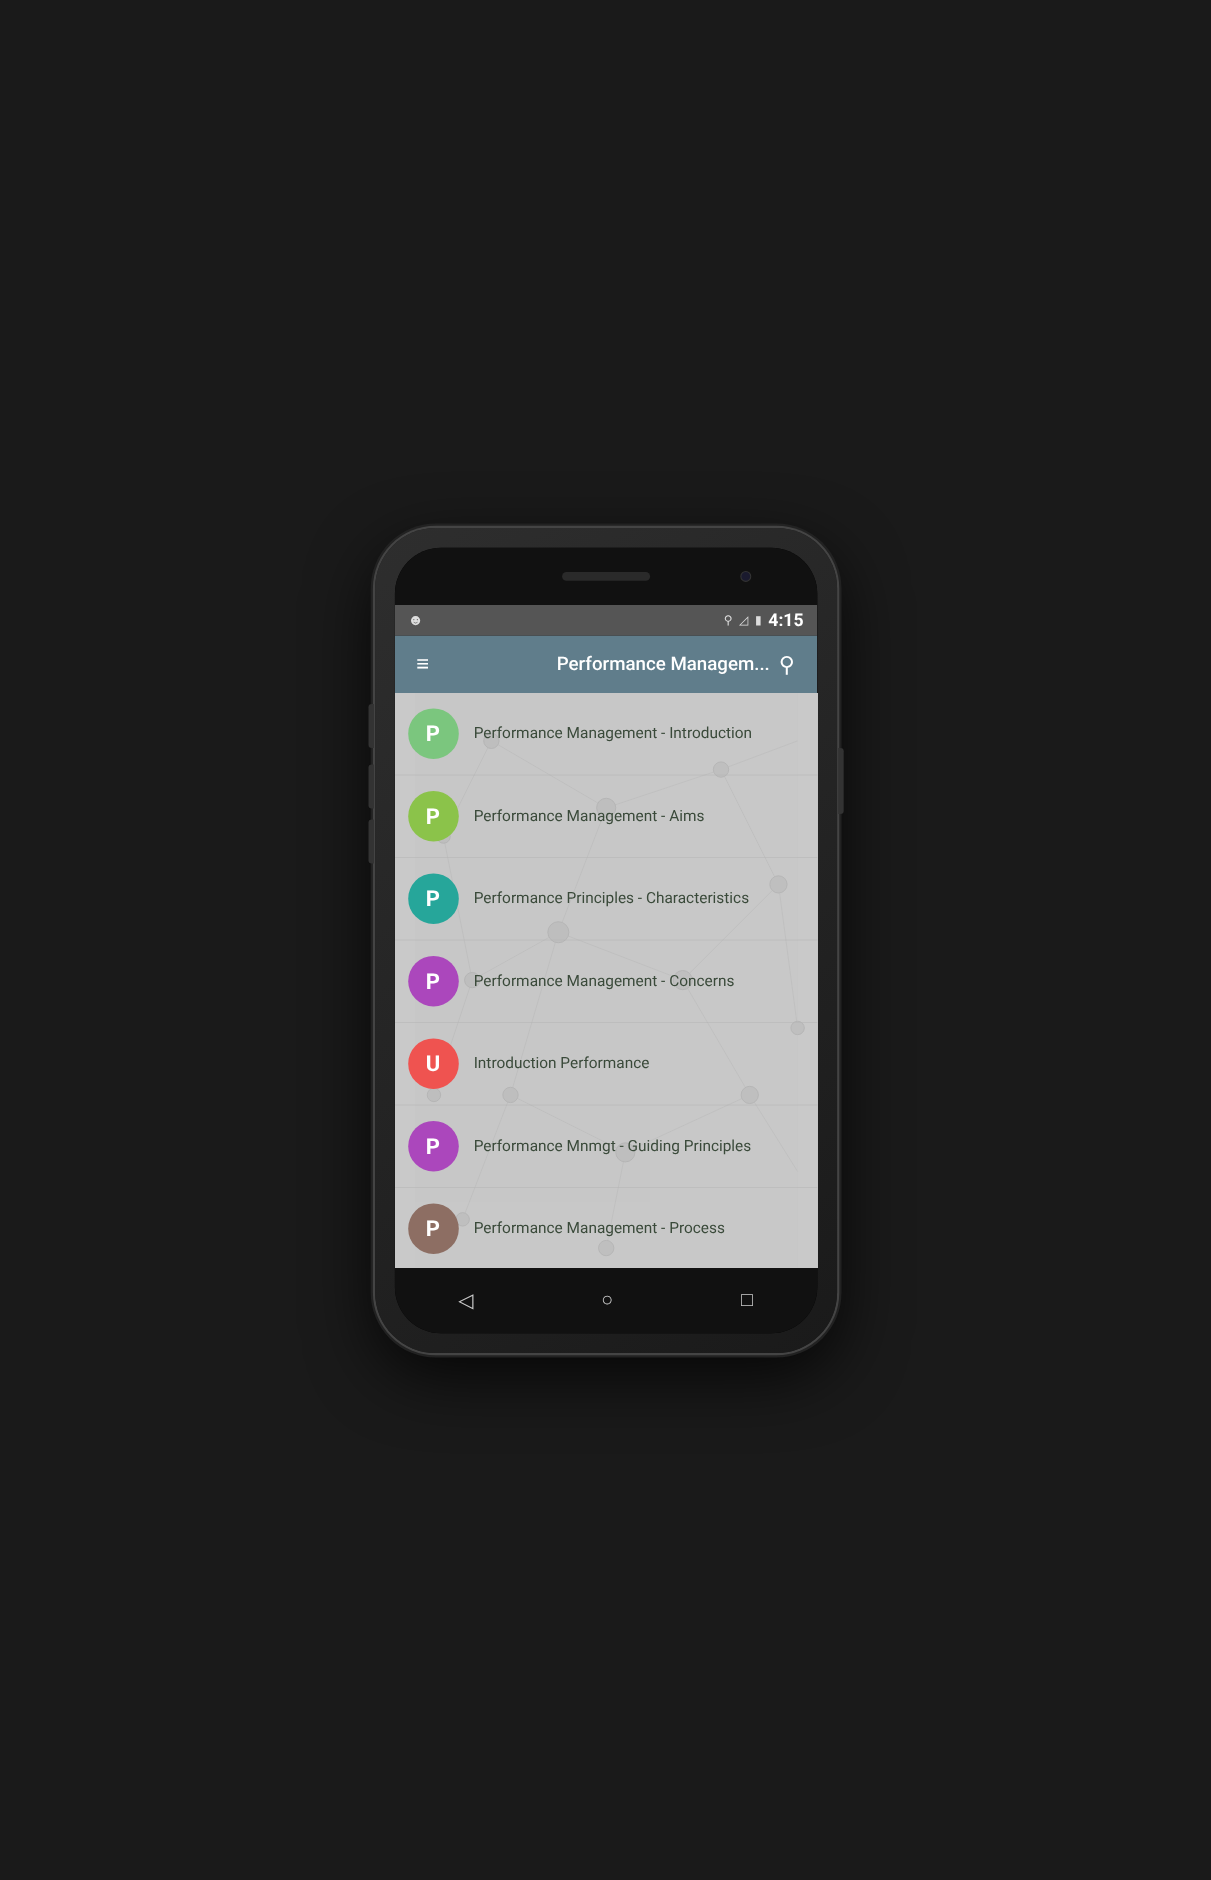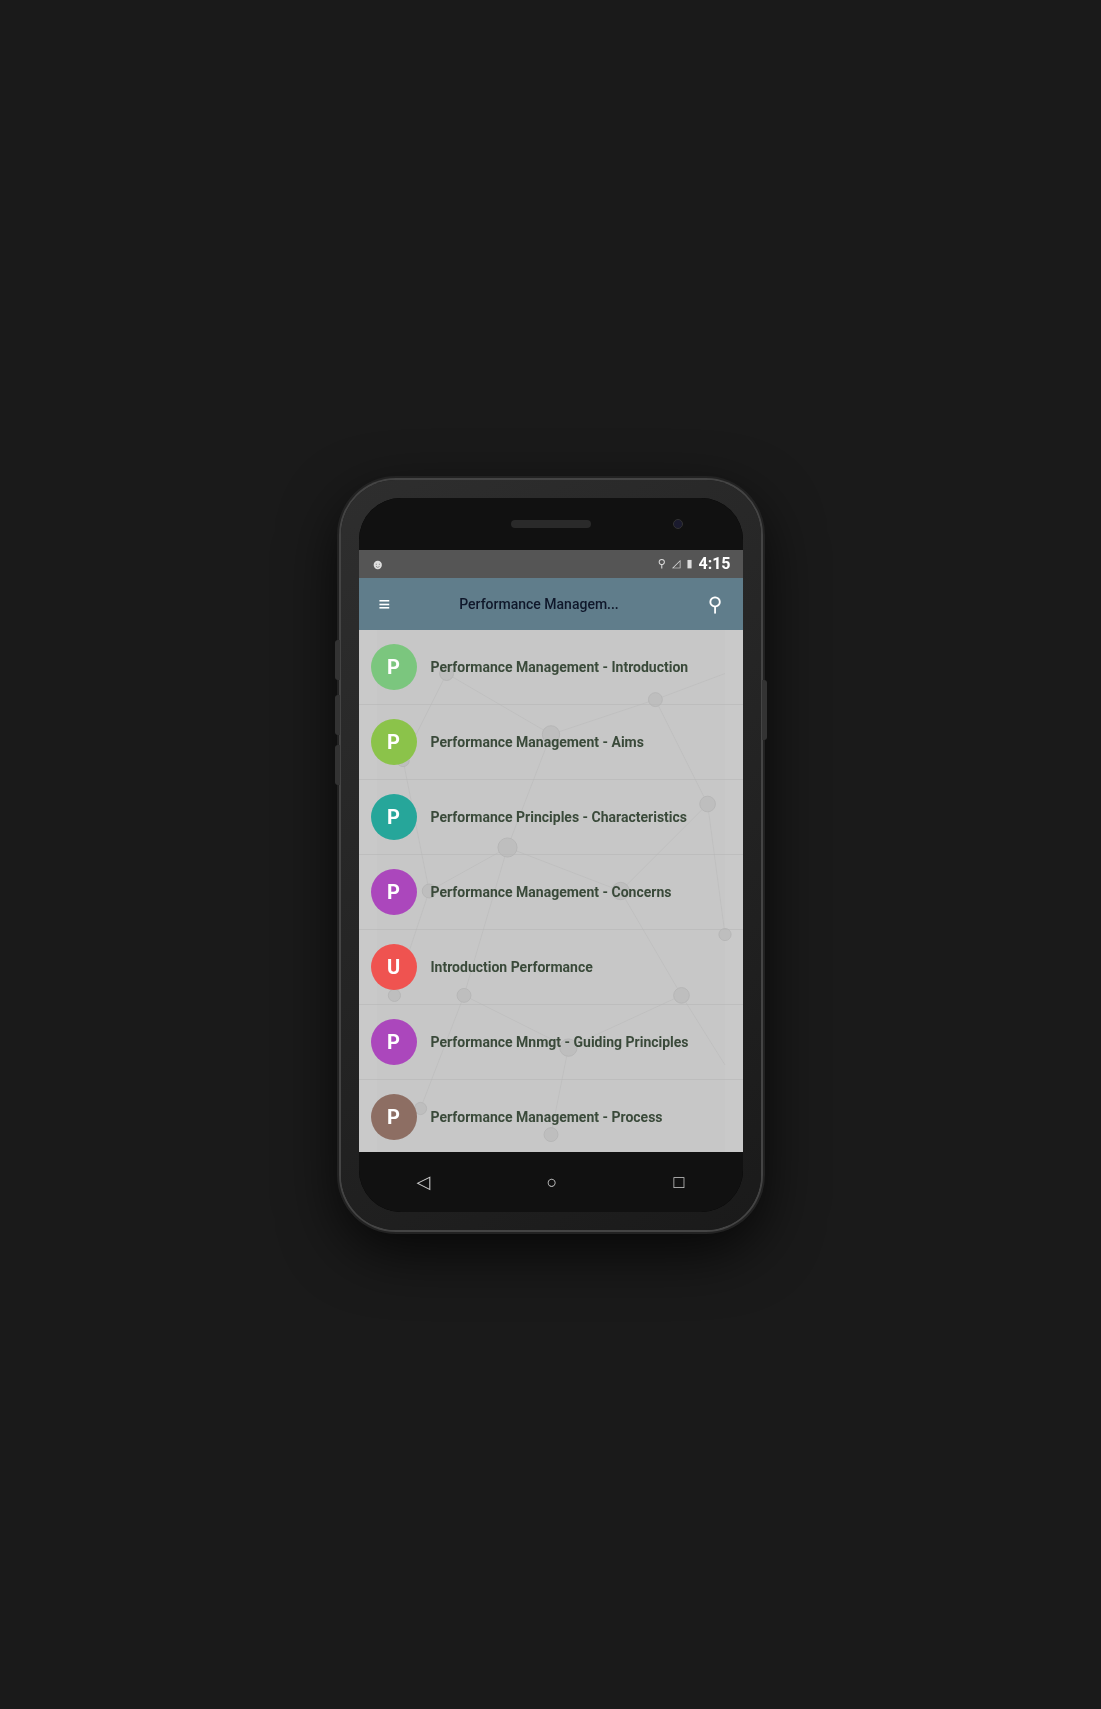--- a/index.html
+++ b/index.html
@@ -138,24 +138,24 @@
       flex-shrink: 0;
     }
     .hamburger-icon {
       color: #fff;
       font-size: 20px;
       cursor: pointer;
       padding: 8px;
     }
     .app-title {
       flex: 1;
-      color: #0f172a;
-      font-size: 14px;
+      color: #ffffff;
+      font-size: 17px;
       font-weight: 500;
-      text-align: center;
+      text-align: right;
       margin-left: -20px;
     }
     .search-icon {
       color: #fff;
       font-size: 20px;
       cursor: pointer;
       padding: 8px;
     }
 
     
@@ -198,21 +198,21 @@
       color: #fff;
       font-size: 20px;
       font-weight: bold;
       flex-shrink: 0;
       margin-right: 14px;
     }
 
     .item-label {
       color: #3a4a3a;
       font-size: 14px;
-      font-weight: 700;
+      font-weight: 400;
     }
 
     
     .phone-bezel-bottom {
       background: #111;
       height: 60px;
       display: flex;
       align-items: center;
       justify-content: space-around;
       flex-shrink: 0;

